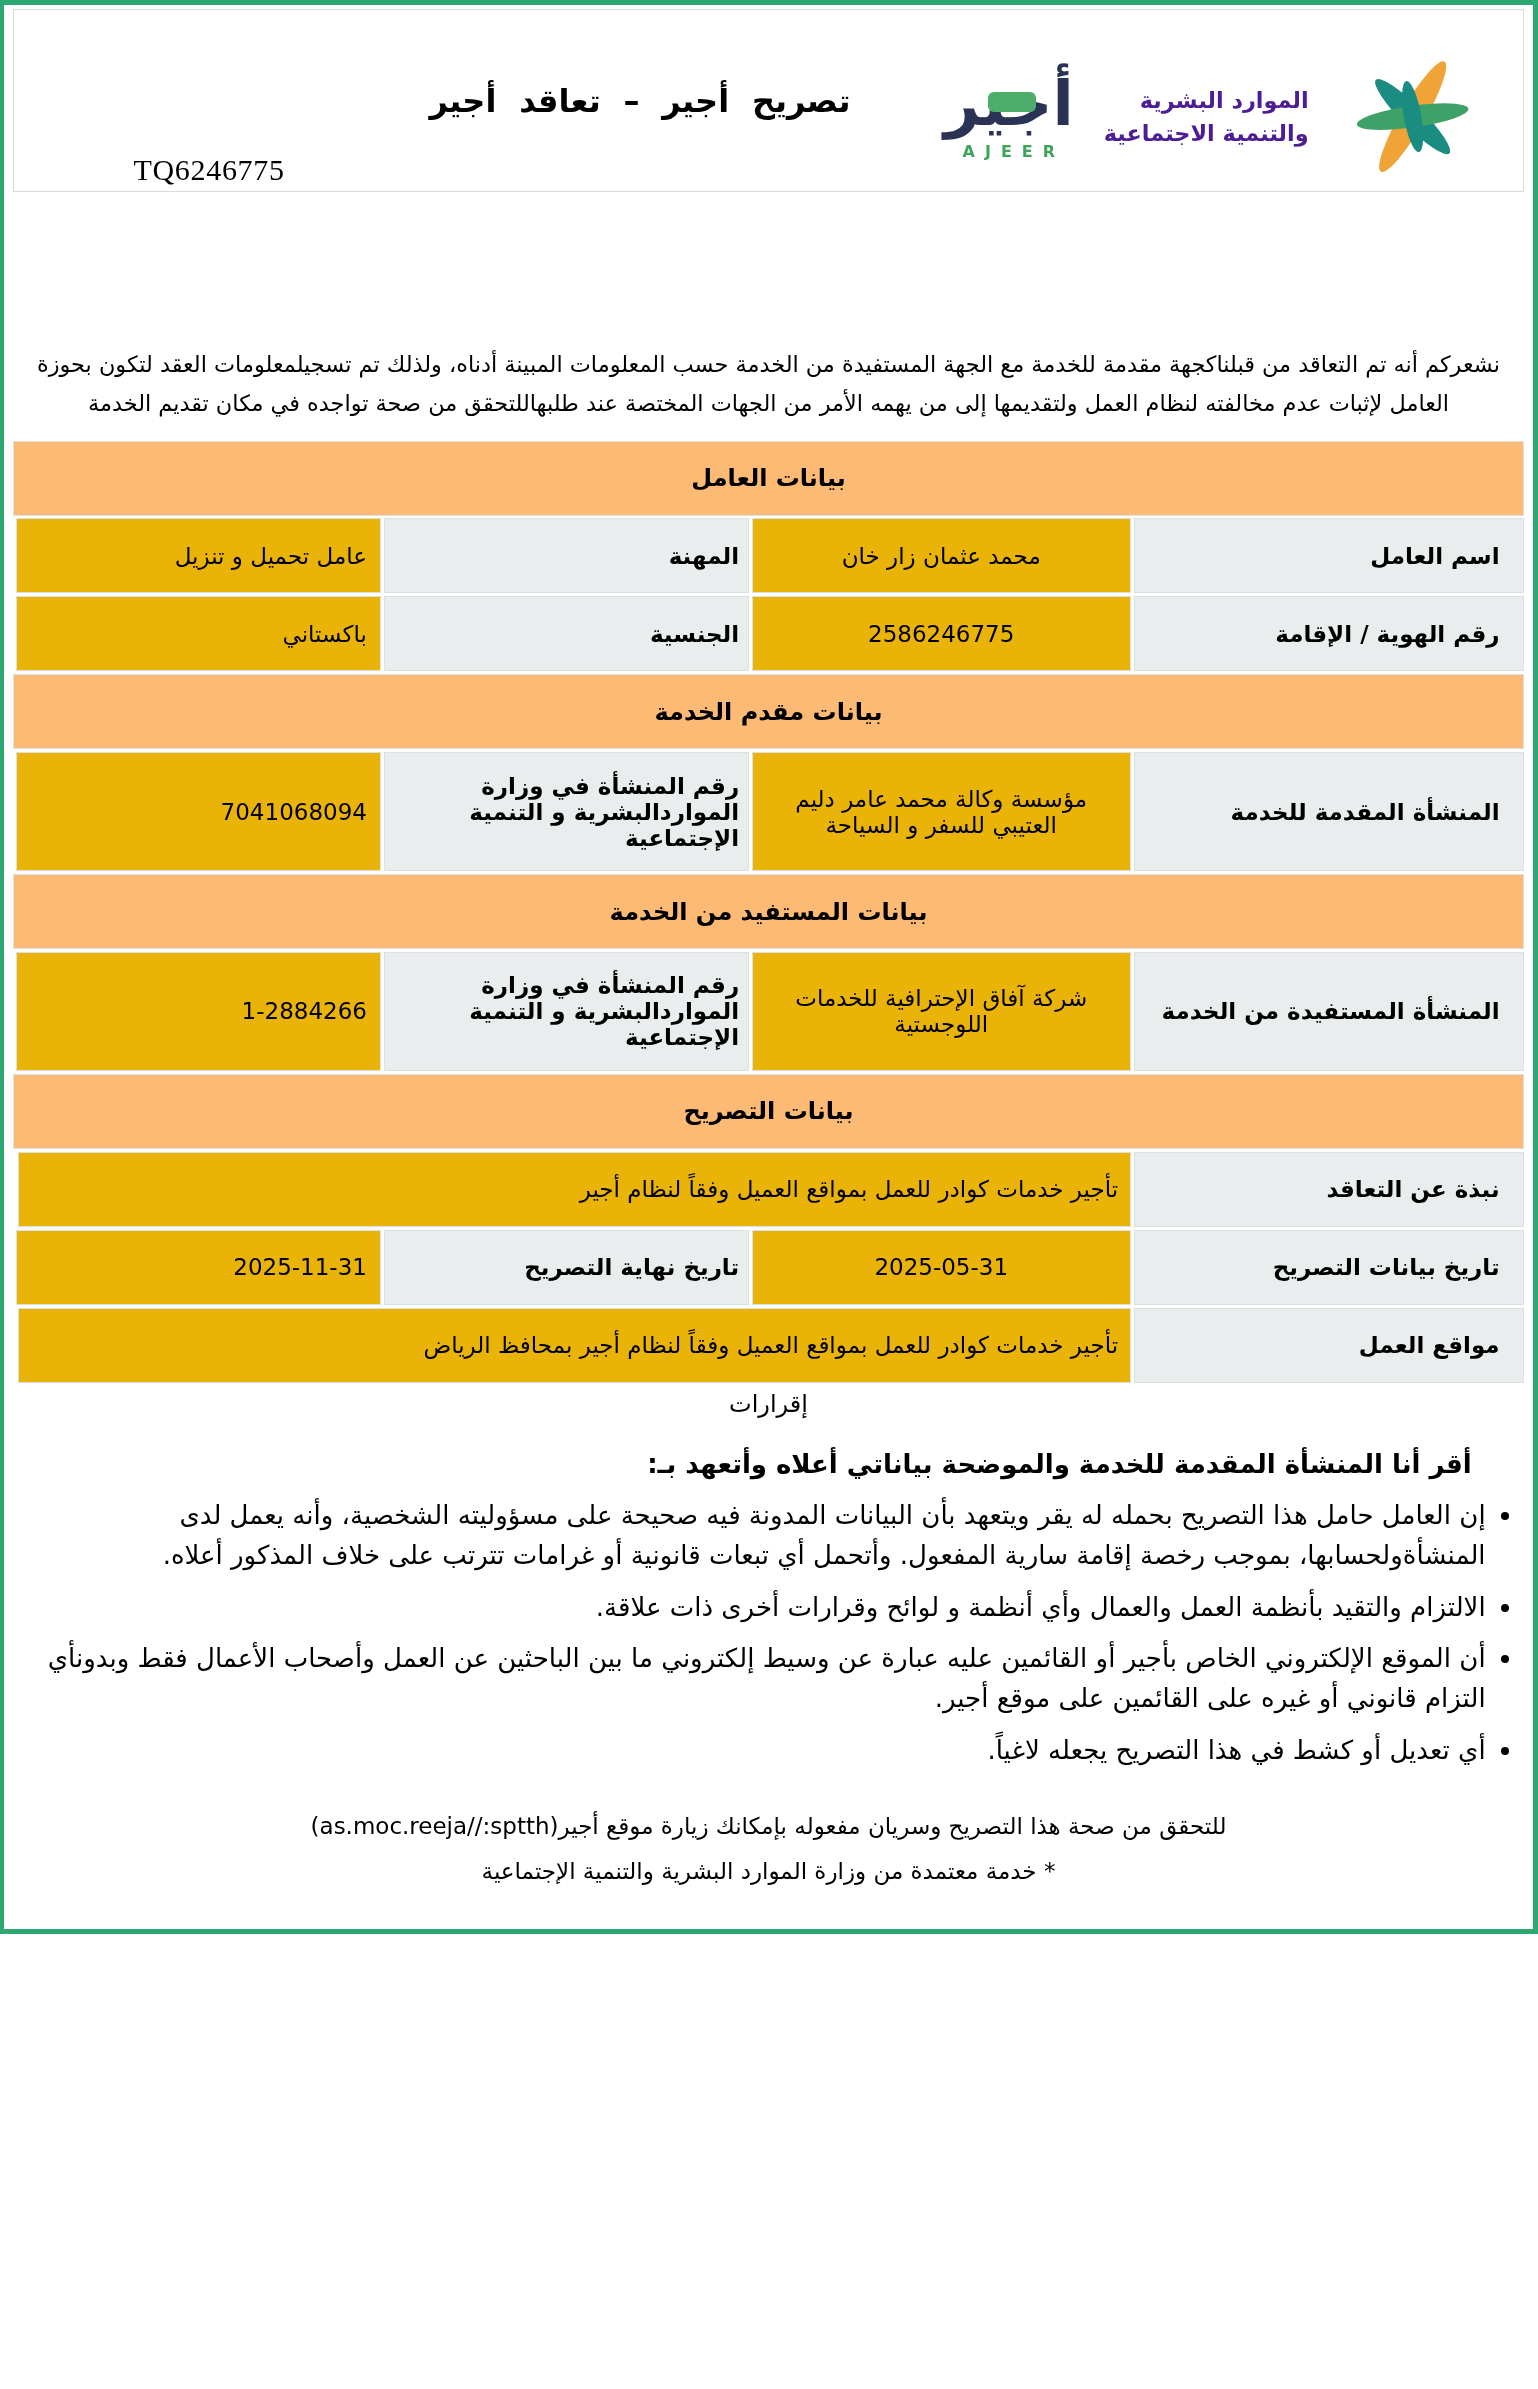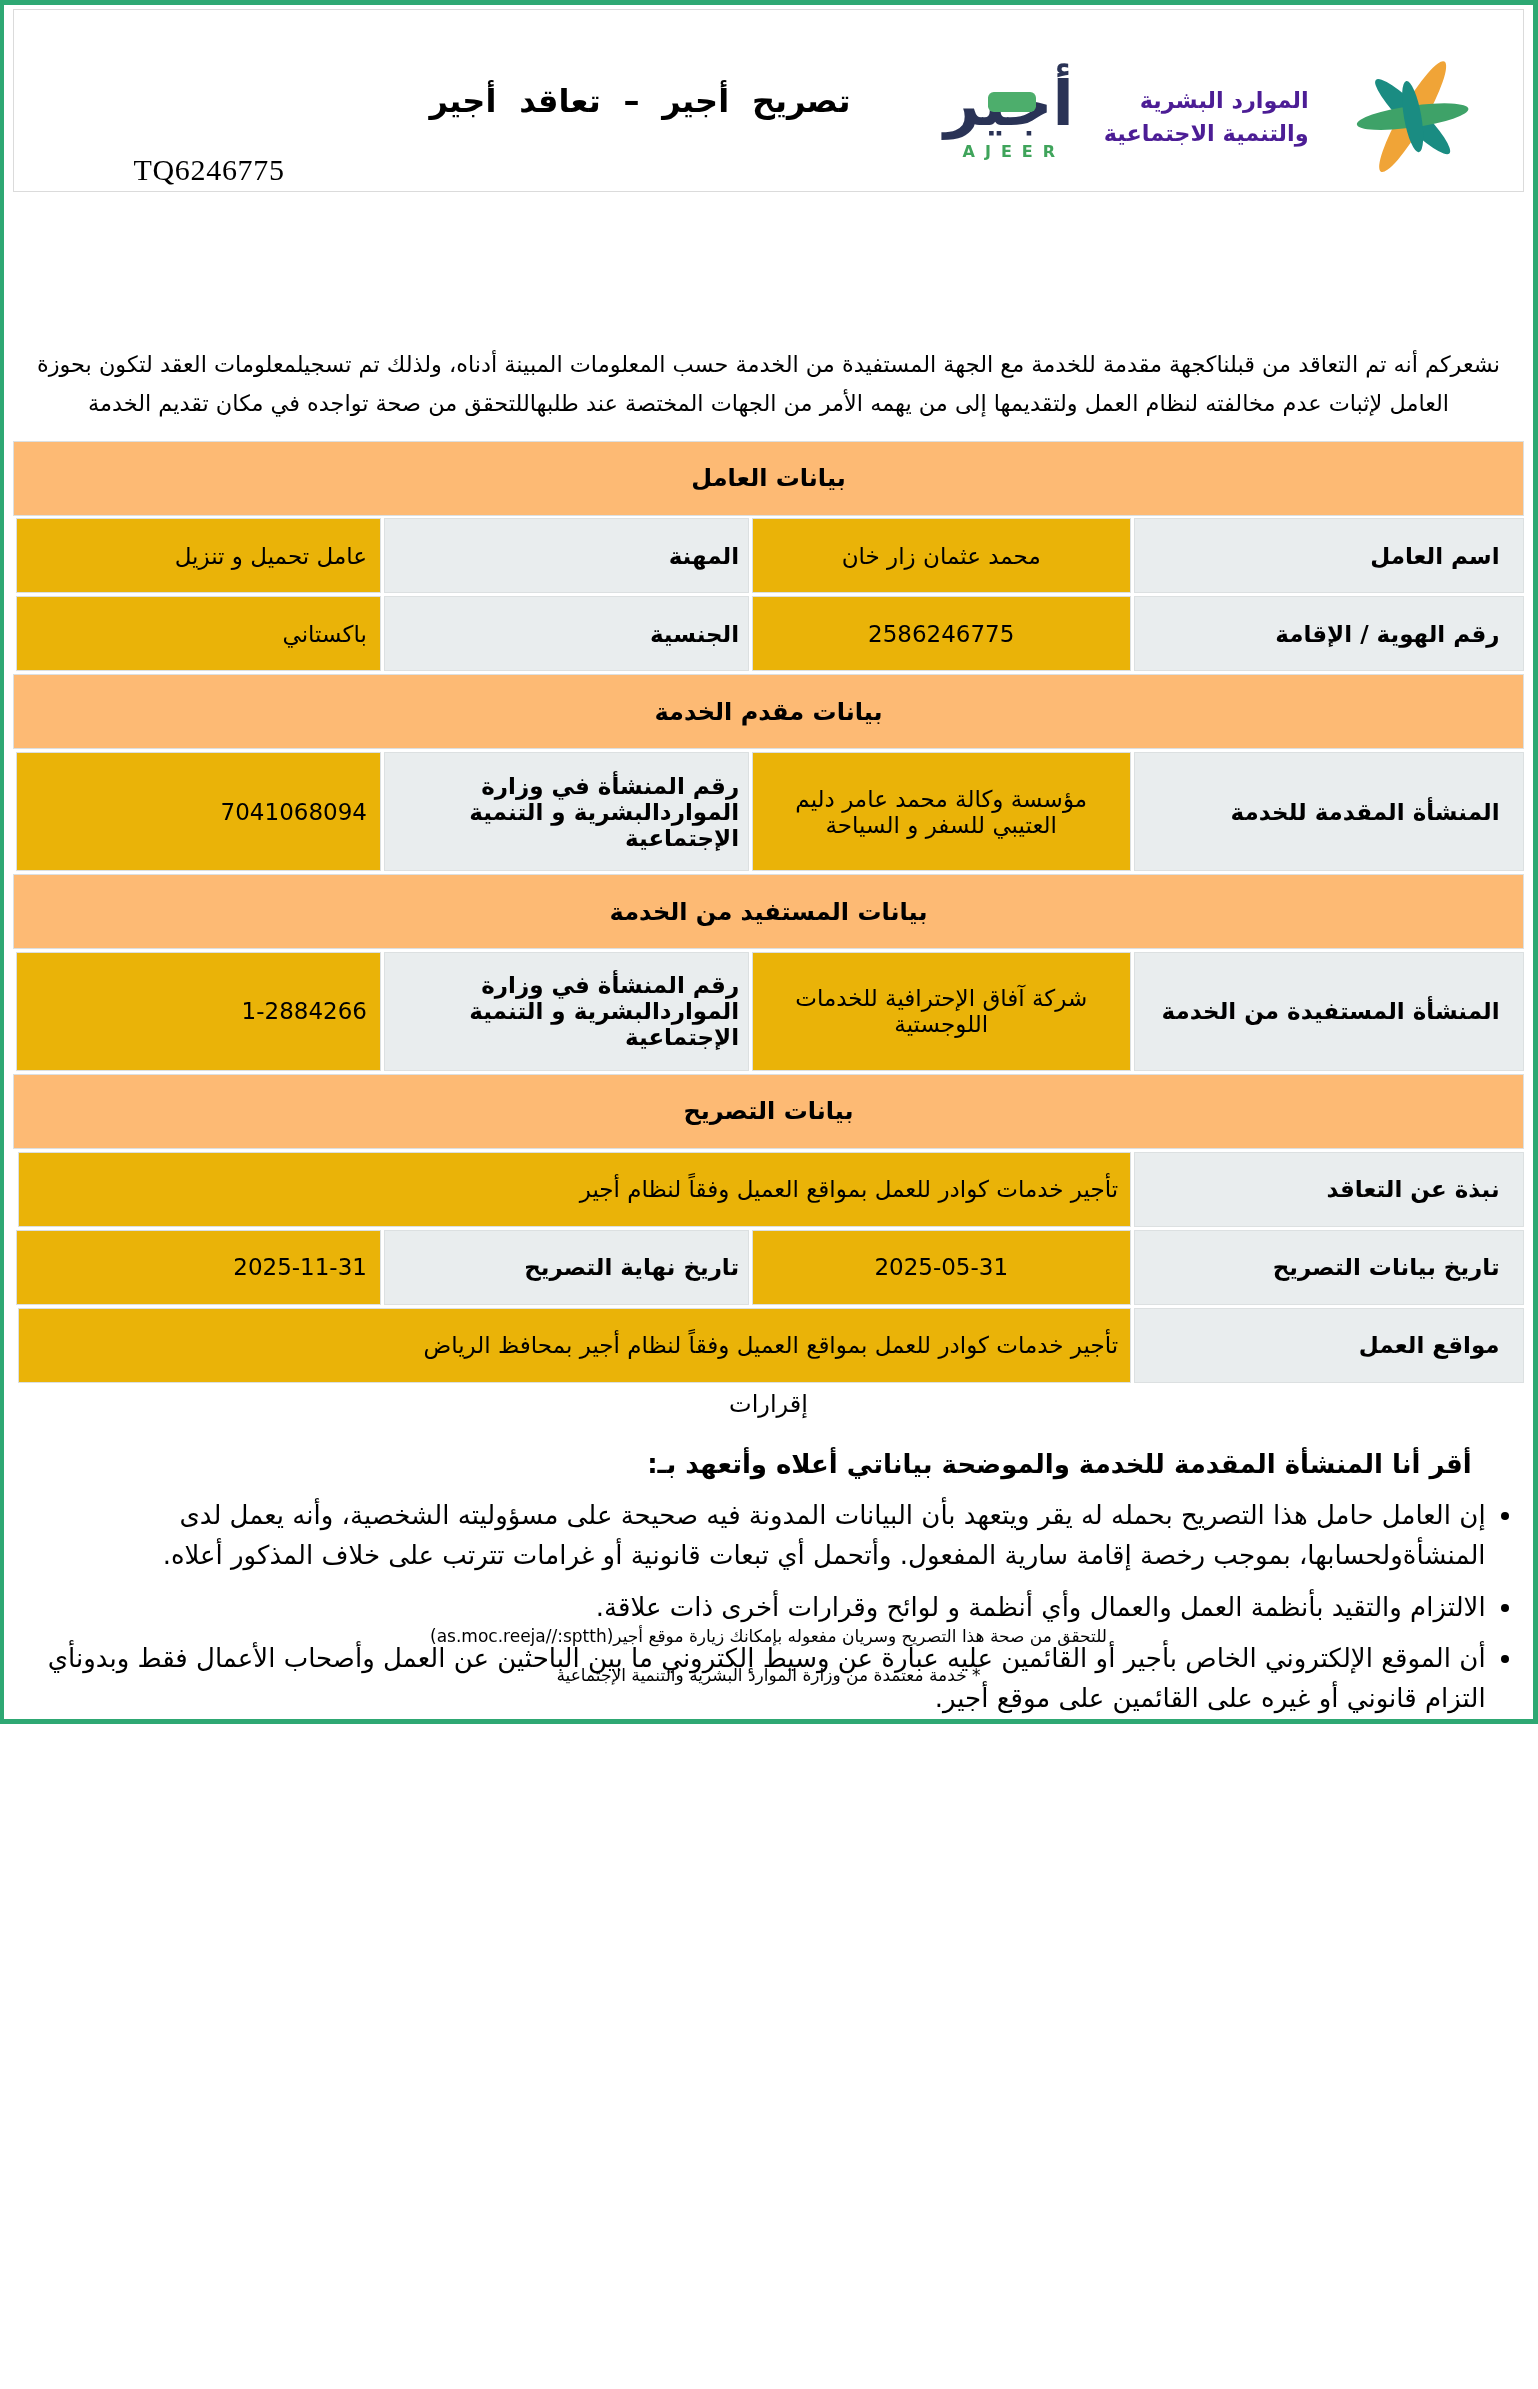--- a/index.html
+++ b/index.html
@@ -1,18 +1,18 @@
 <!DOCTYPE html>
 <html lang="ar" dir="rtl" style="font-size:11.6px"><head>
 <meta charset="utf-8">
 <style>
   html,body{margin:0;padding:0;background:#fff;}
   .page{
     position:relative;
-    width:1539px;height:1724px;
+    width:1539px;height:1934px;
     box-sizing:border-box;
     border:5.8px solid #2EA873;
     background:#fff;
     overflow:hidden;
     direction:rtl;
     font-family:"DejaVu Sans","Liberation Sans",sans-serif;
     color:#000;
   }
   
   .header-box{
@@ -99,22 +99,22 @@
   .valD .t{text-align:right;padding-right:13px;}
   .valM .t{text-align:right;padding-right:11.6px;}
   
   .decl-heading{margin-top:7.2px;text-align:center;font-size:24px;}
   .declarations{margin:26px 9.4px 0 9.4px;font-size:26px;line-height:40px;}
   .decl-intro{margin:0;padding-right:52px;font-weight:bold;}
   .decl-list{margin:11.6px 0 0 0;padding-right:38px;list-style:disc;}
   .decl-list li{margin-bottom:11.6px;padding-left:21.7px;}
   
   .footer{
-    position:absolute;bottom:34px;left:0;right:0;
-    text-align:center;font-size:17px;
+    position:absolute;bottom:45px;left:0;right:0;
+    text-align:center;font-size:23px;
   }
   .footer .f1{margin-bottom:19px;}
 </style>
 </head>
 <body>
 
 <div class="page">
 
   <div class="header-box">
     <div class="doc-title">تصريح أجير – تعاقد أجير</div>

